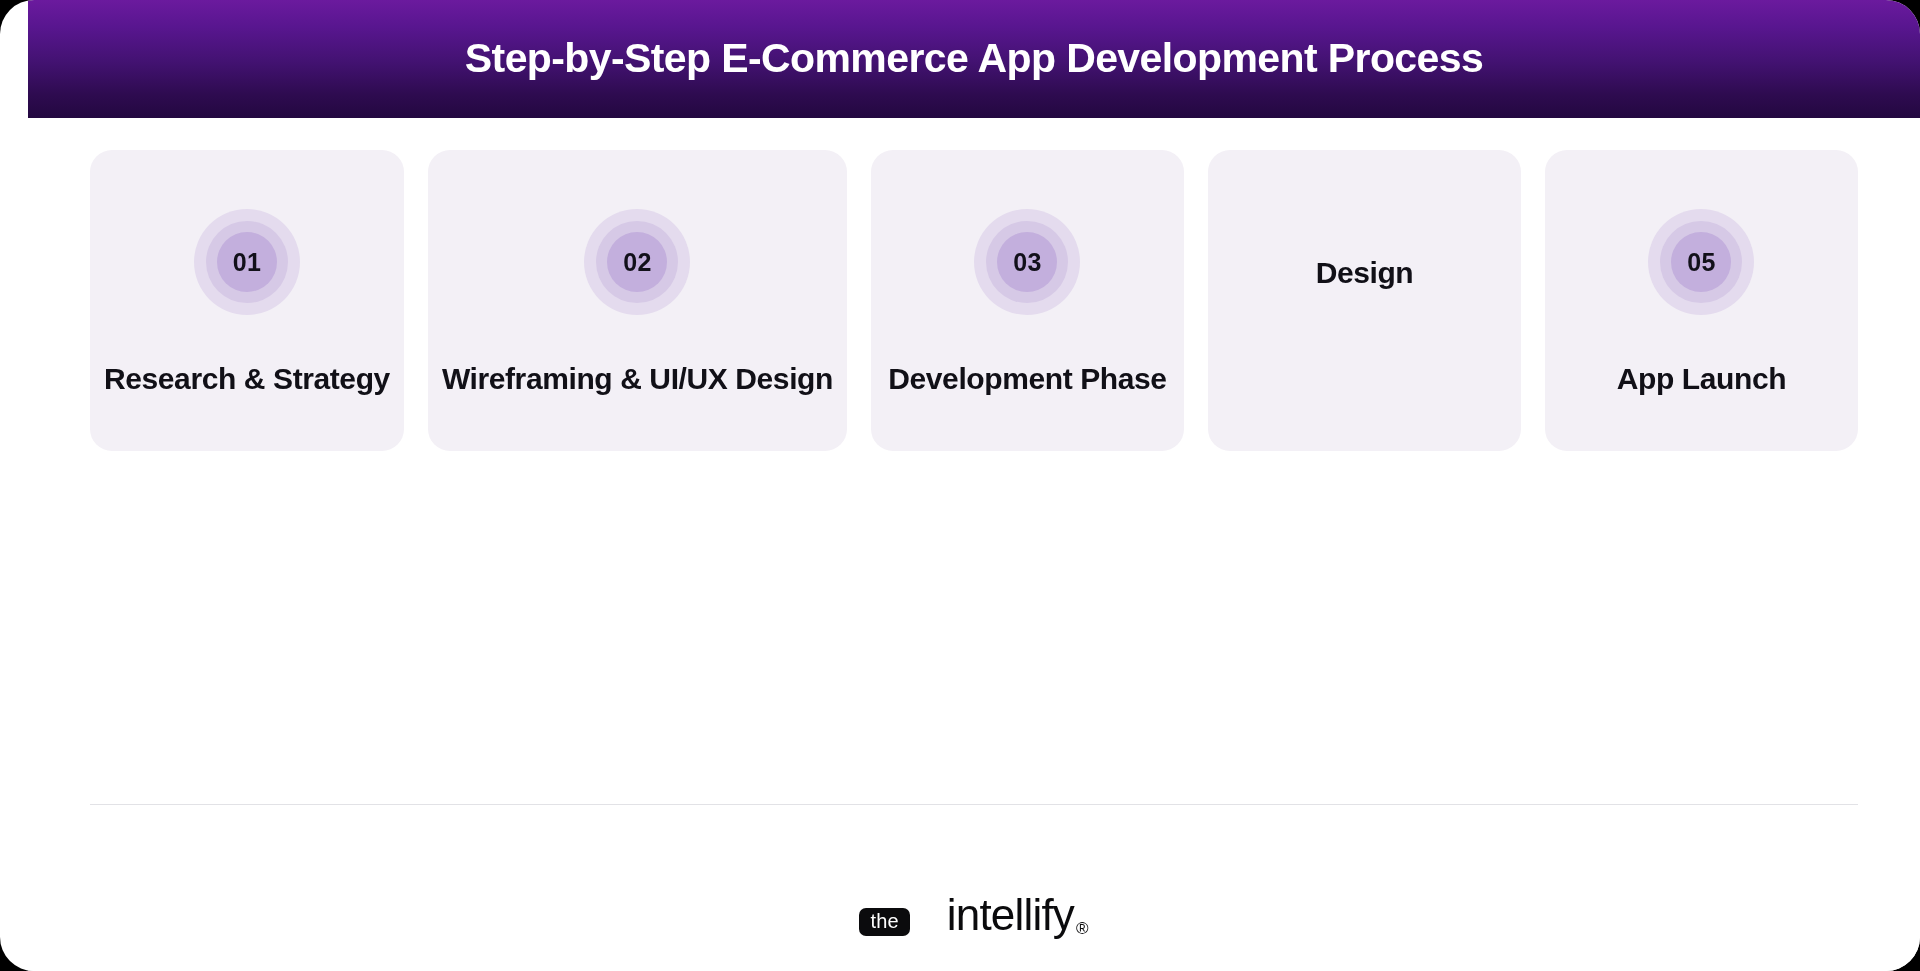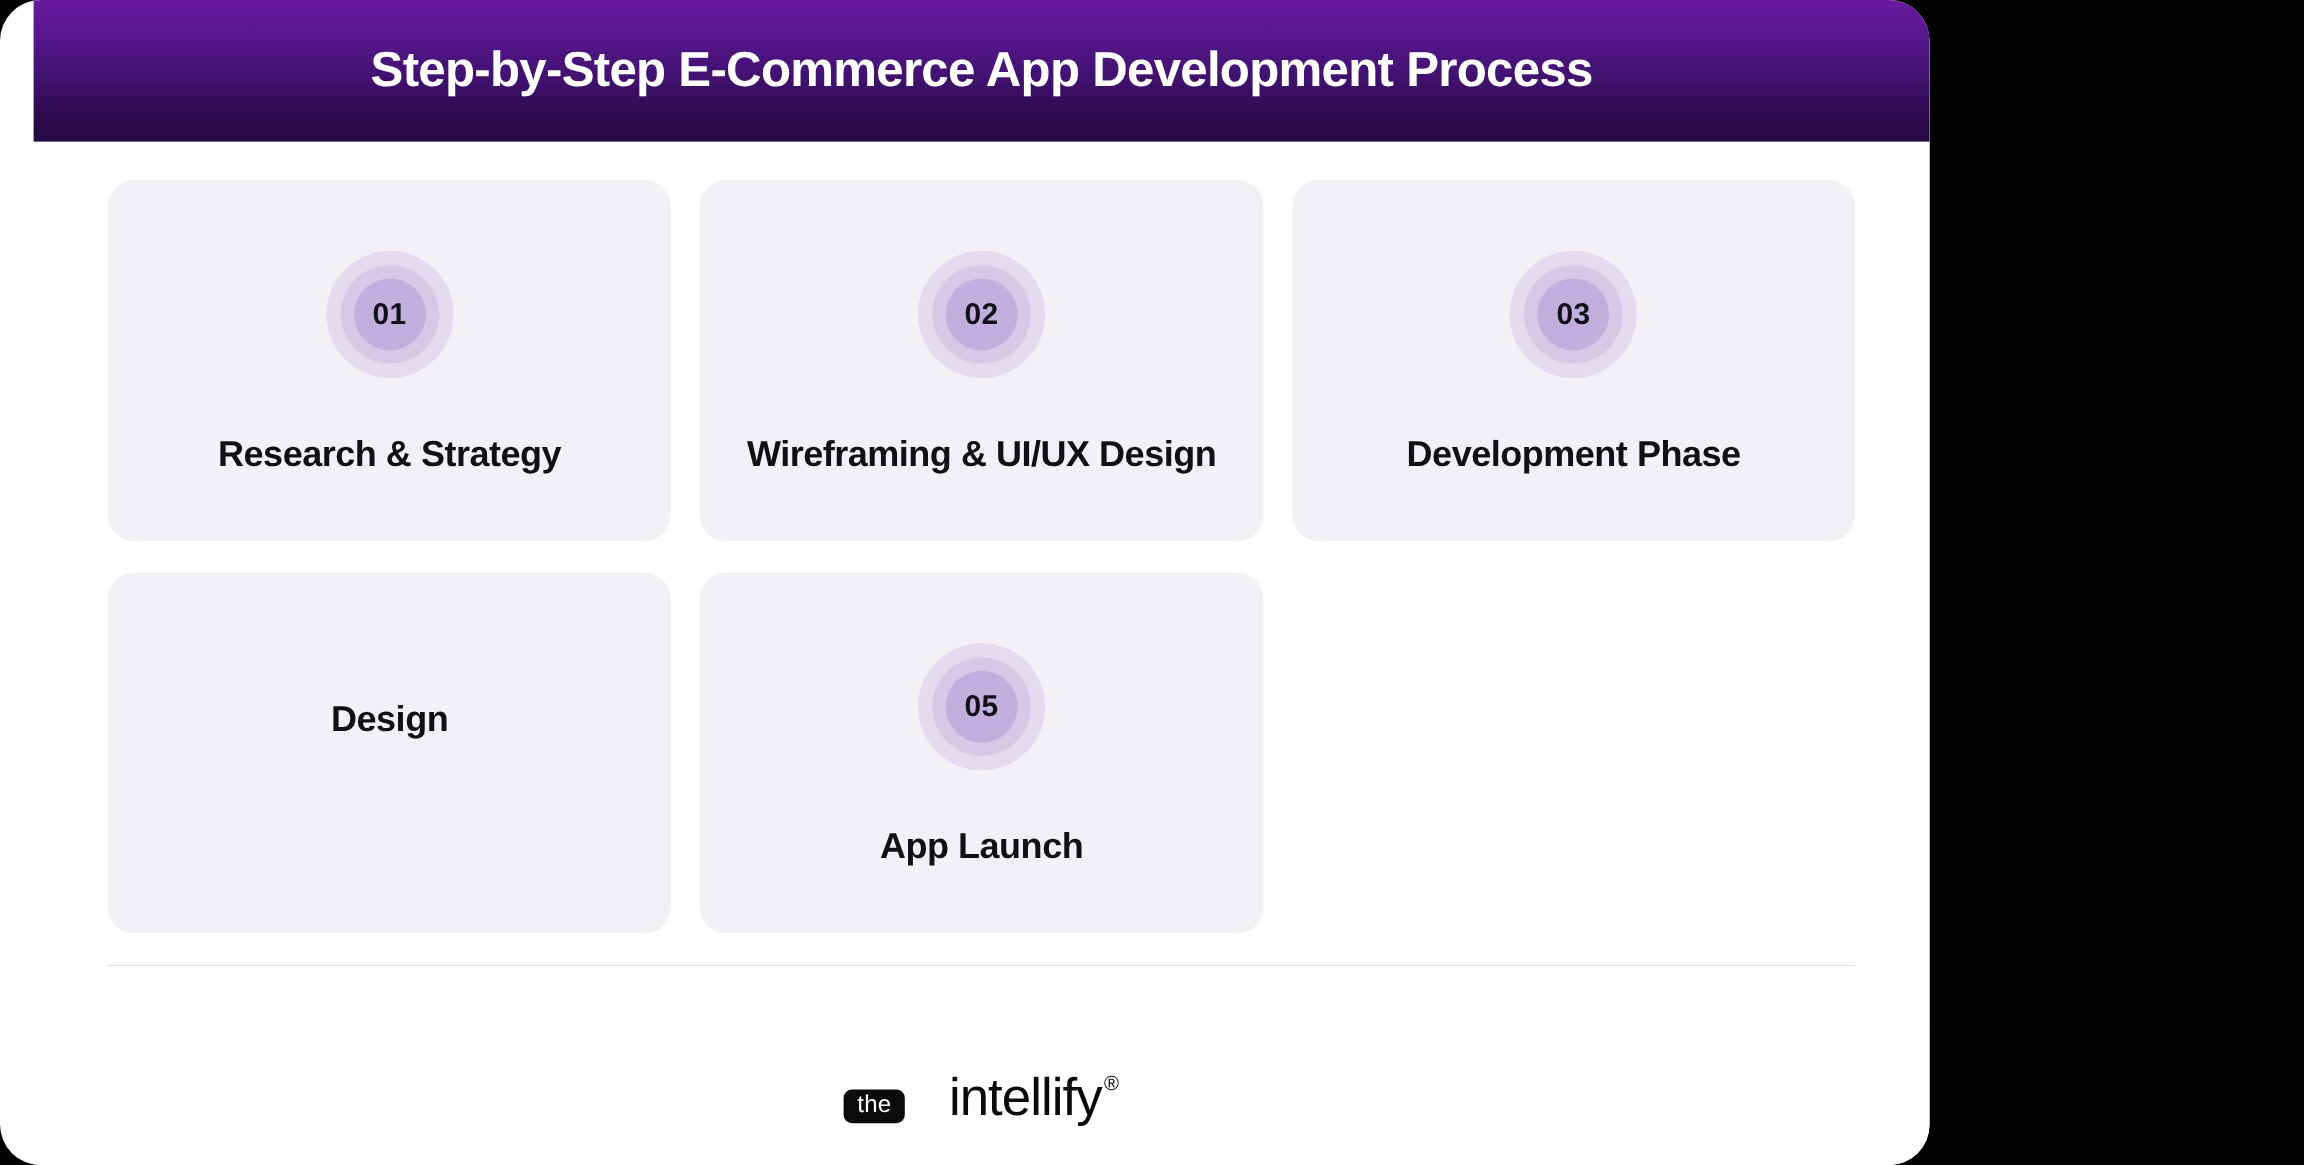--- a/index.html
+++ b/index.html
@@ -7,21 +7,21 @@
   html, body {
     width: 1920px;
     height: 971px;
     background: #000000;
     font-family: "Liberation Sans", sans-serif;
     overflow: hidden;
   }
 
   #infographic-root {
     position: relative;
-    width: 1608px;
+    width: 1920px;
     height: 971px;
     background: #ffffff;
     border-radius: 34px;
     overflow: hidden;
     display: flex;
     flex-direction: column;
     padding-left: 28px;
   }
 
   
@@ -50,21 +50,21 @@
   .body-area {
     flex: 1 1 auto;
     background: #ffffff;
     padding: 32px 62px 0 62px;
     display: flex;
     flex-direction: column;
   }
 
   .steps-grid {
     display: grid;
-    grid-template-columns: repeat(3, 1fr);
+    grid-template-columns: repeat(5, 1fr);
     grid-template-rows: repeat(2, 301px);
     column-gap: 24px;
     row-gap: 26px;
     width: 100%;
   }
 
   .step-card {
     background: #f3f0f6;
     border-radius: 22px;
     display: flex;
@@ -154,21 +154,21 @@
     padding: 3px 11px 5px 11px;
     line-height: 1;
     letter-spacing: 0.2px;
     position: relative;
     top: 7px;
   }
 
   .brand-name-wrap {
     position: relative;
     display: flex;
-    align-items: flex-start;
+    align-items: flex-end;
     margin-left: 28px;
   }
 
   .brand-name {
     color: #0b0b0d;
     font-size: 44px;
     font-weight: 500;
     letter-spacing: -0.8px;
     line-height: 1;
   }

